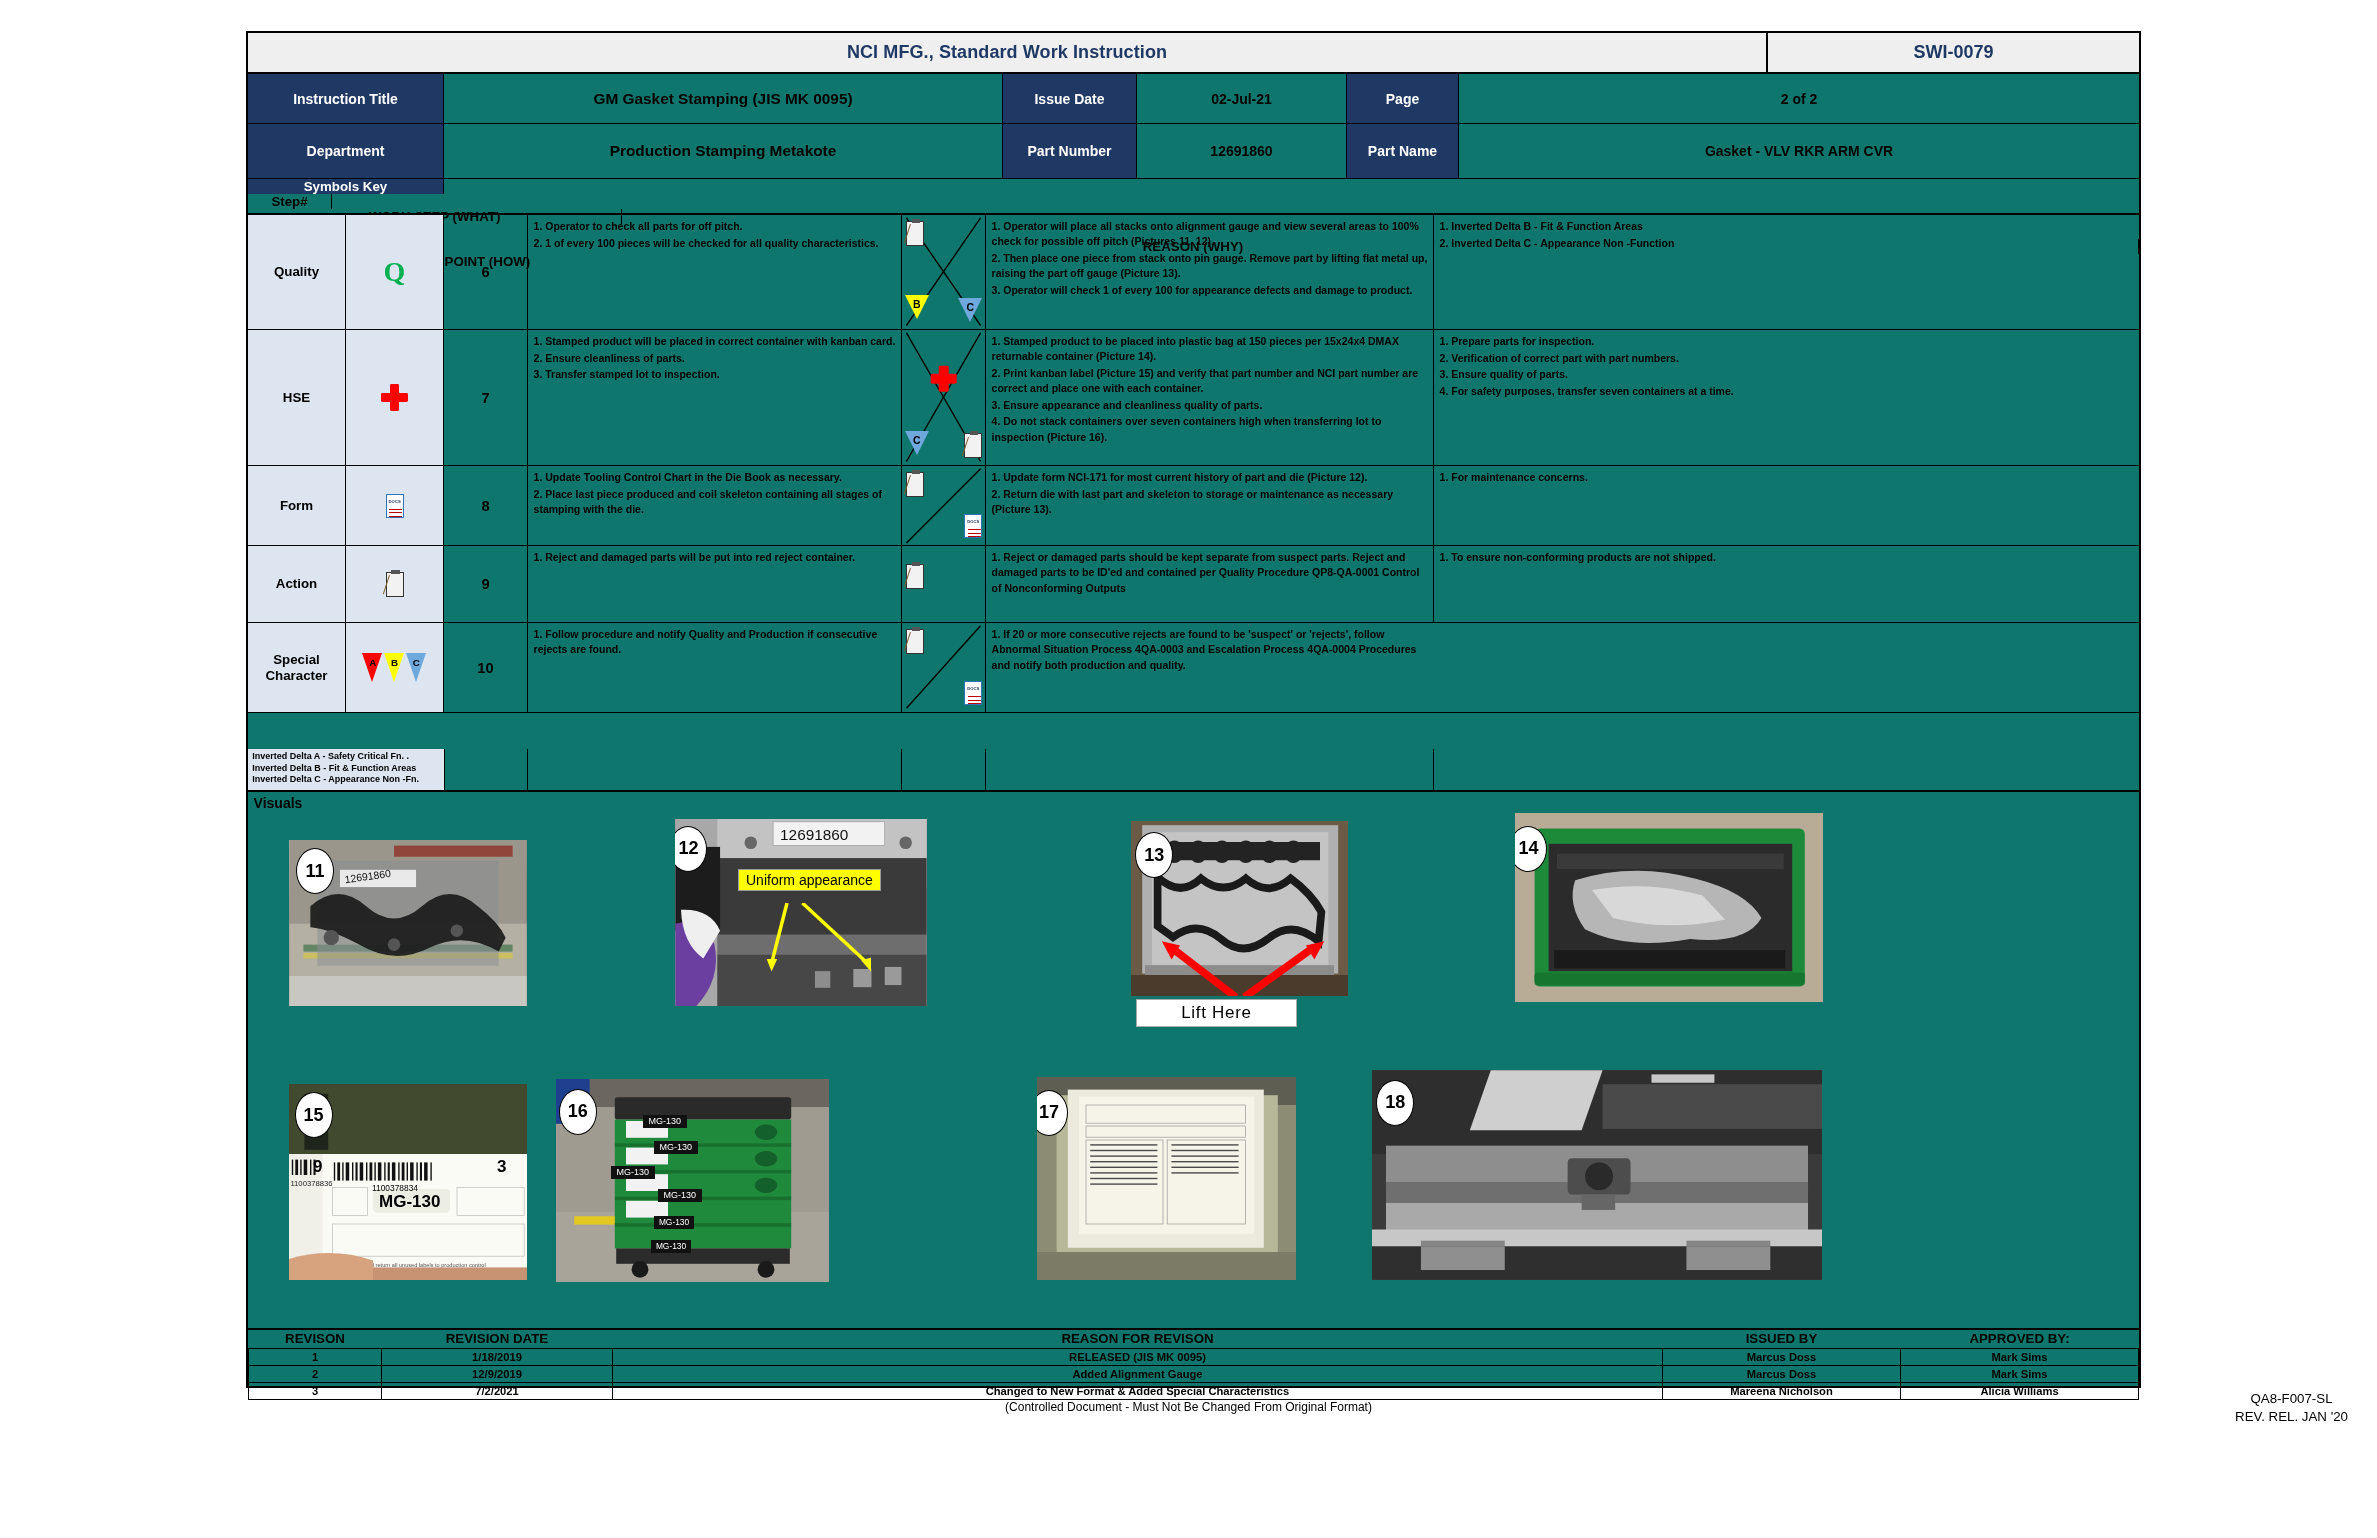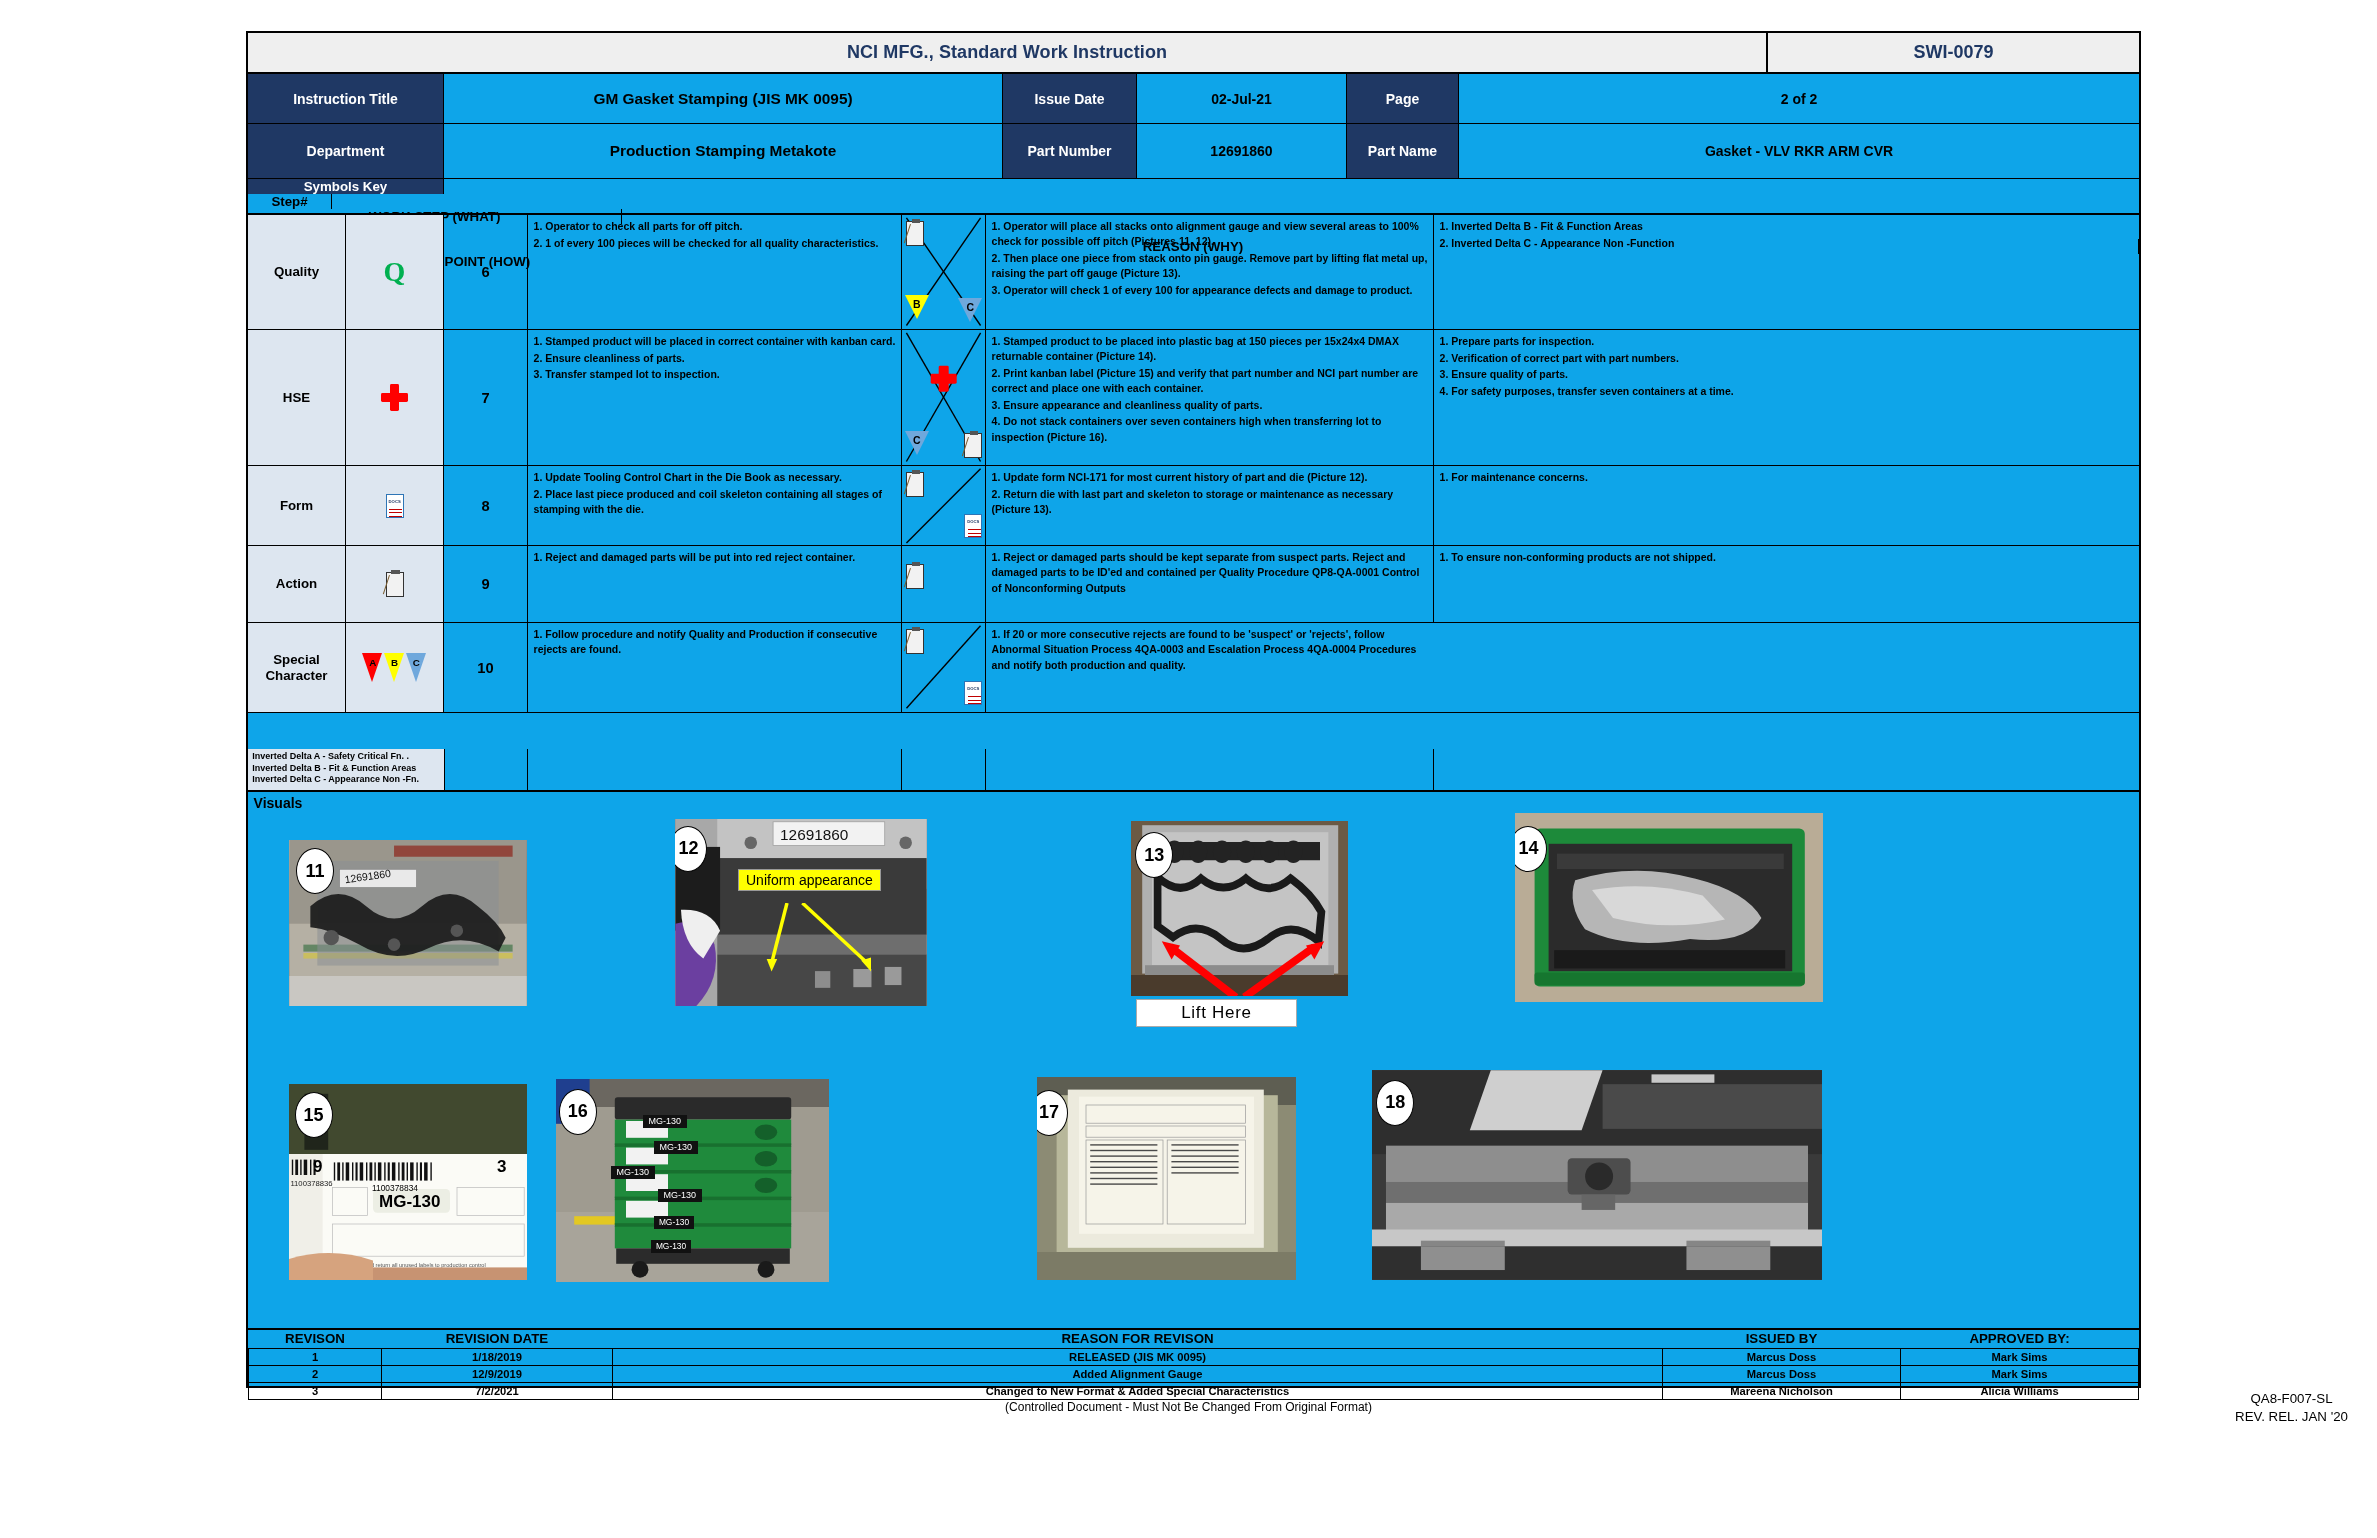--- a/index.html
+++ b/index.html
@@ -9,21 +9,21 @@
     background:#ffffff;
     font-family:"Liberation Sans", sans-serif;
     color:#000;
     position:relative;
   }
   .page {
     position:absolute;
     left:246px; top:31px;
     width:1895px; height:1357px;
     border:2.1px solid #000;
-    background:#0ea5e9;
+    background:#0f766e;
   }
   
   .titleband { display:flex; height:41px; border-bottom:2.1px solid #000; }
   .titleband .tb-main {
     flex:1; background:#efefef; display:flex; align-items:center; justify-content:center;
     border-right:2.1px solid #000;
   }
   .titleband .tb-doc {
     width:371px; background:#efefef; display:flex; align-items:center; justify-content:center;
   }

